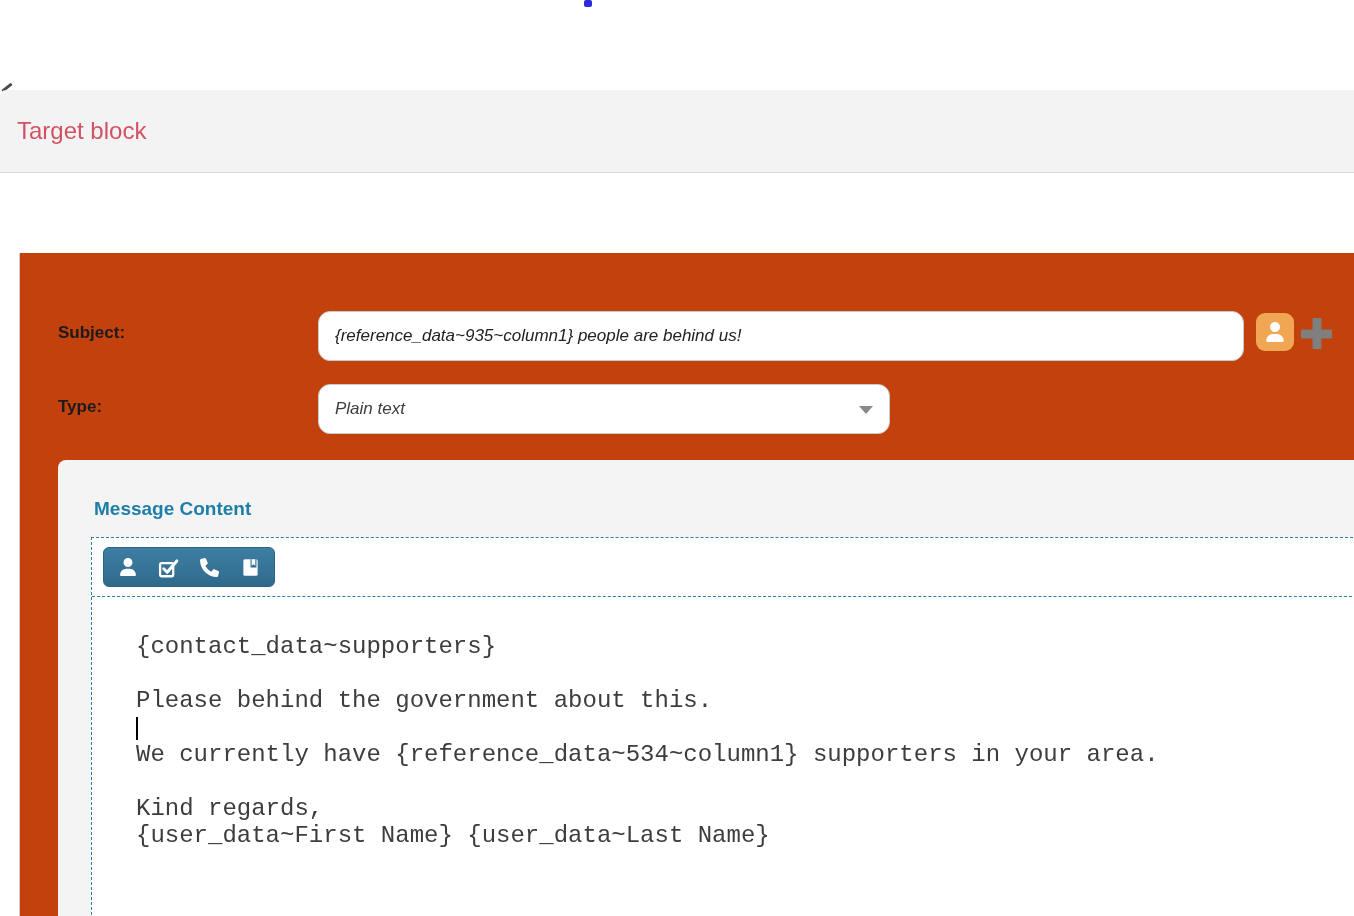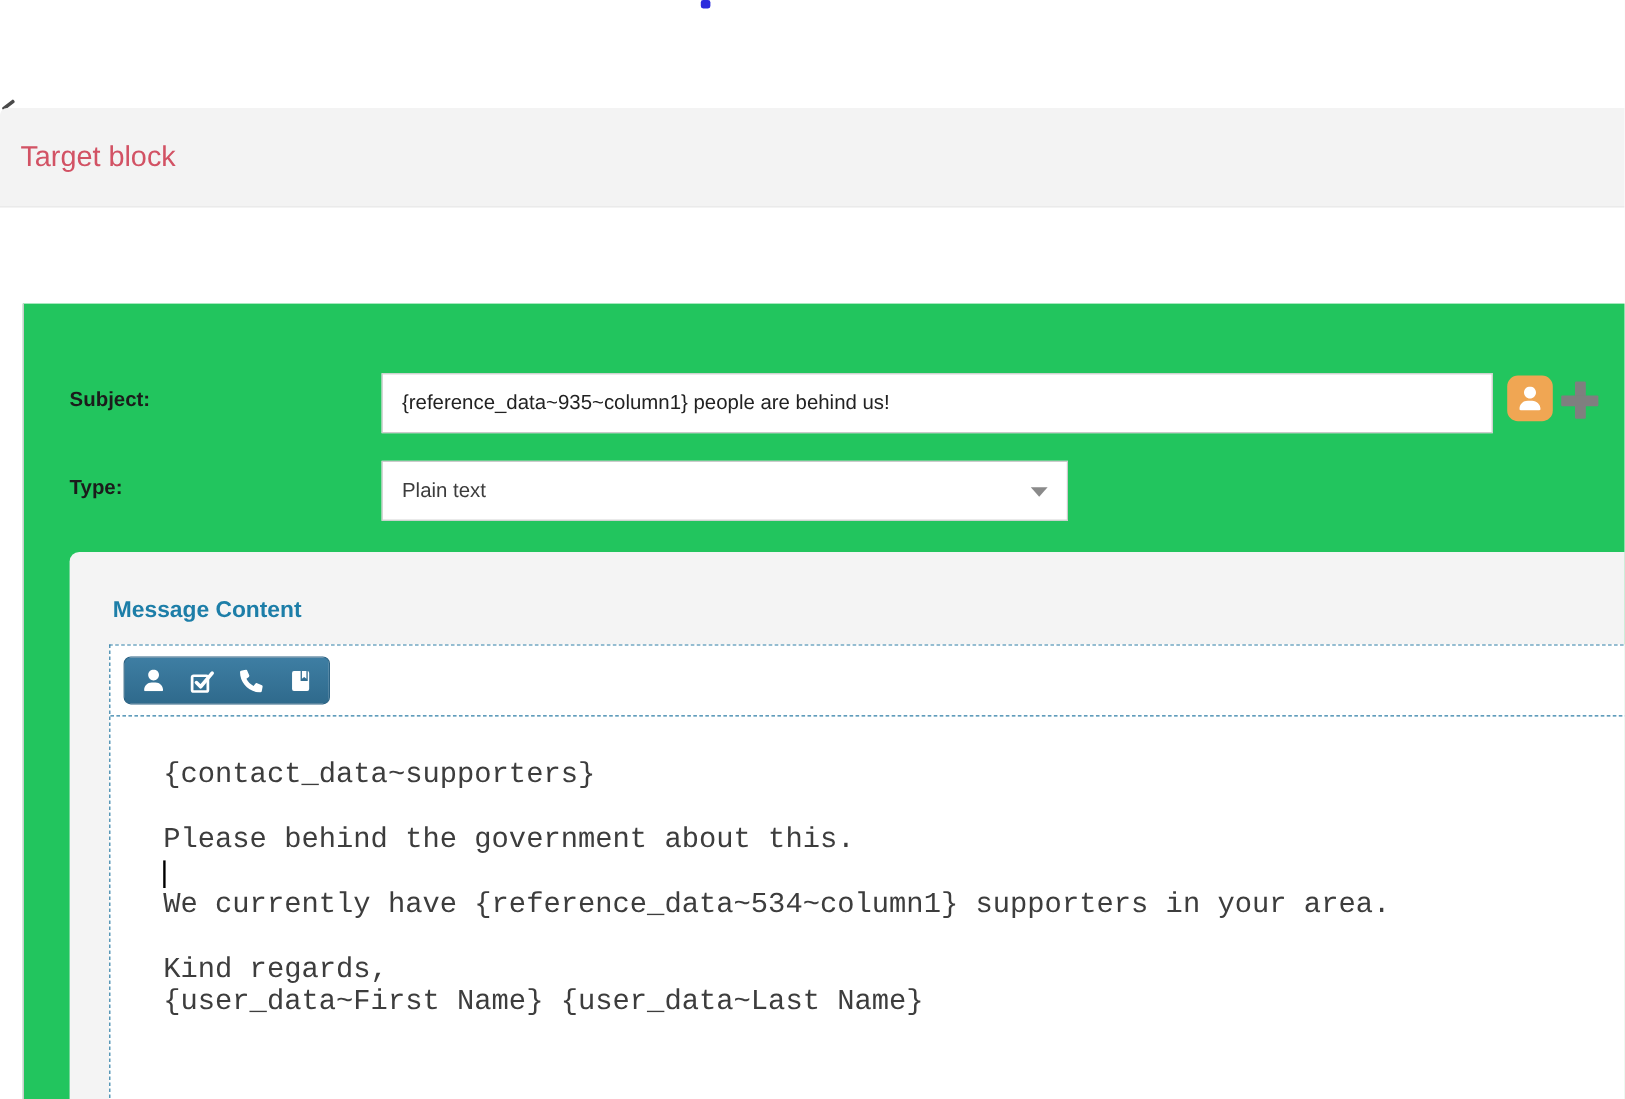--- a/index.html
+++ b/index.html
@@ -25,27 +25,27 @@
 
   
   .plus { position:relative; display:inline-block; }
   .plus::before, .plus::after { content:""; position:absolute; background:currentColor; border-radius:1px; }
   .plus::before { left:50%; top:0; width:var(--bar,7px); height:100%; transform:translateX(-50%); }
   .plus::after  { top:50%; left:0; height:var(--bar,7px); width:100%; transform:translateY(-50%); }
   .plus-green { width:24px; height:24px; color:var(--add-plus-green,#2e9b32); --bar:7px; }
   .plus-gray  { position:absolute; left:1281px; top:65px; width:31px; height:31px; color:var(--plus-gray,#7f7f7f); --bar:9px; cursor:pointer; }
 
   
-  .tab-content { position:absolute; top:163px; left:19px; right:0; bottom:0; background:#22c55e; border-left:1px solid var(--tab-border,#cccccc); }
+  .tab-content { position:absolute; top:163px; left:19px; right:0; bottom:0; background:#c2410c; border-left:1px solid var(--tab-border,#cccccc); }
 
   .field-label { position:absolute; left:38px; font-size:17px; font-weight:bold; color:#1b1b1b; }
   .subject-label { top:70px; }
   .type-label { top:144px; }
 
-  .text-input, .select { position:absolute; left:298px; height:50px; background:#fff; border:1px solid var(--input-border,#cbcbcb); border-radius:0; display:flex; align-items:center; padding-left:16px; font-size:17px; color:#222; }
+  .text-input, .select { position:absolute; left:298px; height:50px; background:#fff; border:1px solid var(--input-border,#cbcbcb); border-radius:12px; display:flex; align-items:center; padding-left:16px; font-size:17px; color:#222;font-style:italic; }
   .subject-input { top:58px; width:926px; }
   .type-select { top:131px; width:572px; cursor:pointer; color:#3c3c3c; }
   .select-arrow { position:absolute; right:16px; top:50%; margin-top:-3px; width:0; height:0; border-left:7px solid transparent; border-right:7px solid transparent; border-top:8px solid #8a8a8a; }
 
   .user-btn { position:absolute; left:1236px; top:60px; width:38px; height:38px; border:none; border-radius:9px; background:var(--accent-orange,#f0a653); display:flex; align-items:center; justify-content:center; cursor:pointer; }
 
   
   .msg-section { position:absolute; left:38px; top:207px; right:-6px; bottom:-6px; background:var(--section-bg,#f4f4f4); border-top-left-radius:8px; }
   .msg-heading { position:absolute; left:36px; top:38px; font-size:19px; font-weight:bold; color:var(--heading-teal,#1d7ea8); }
 

